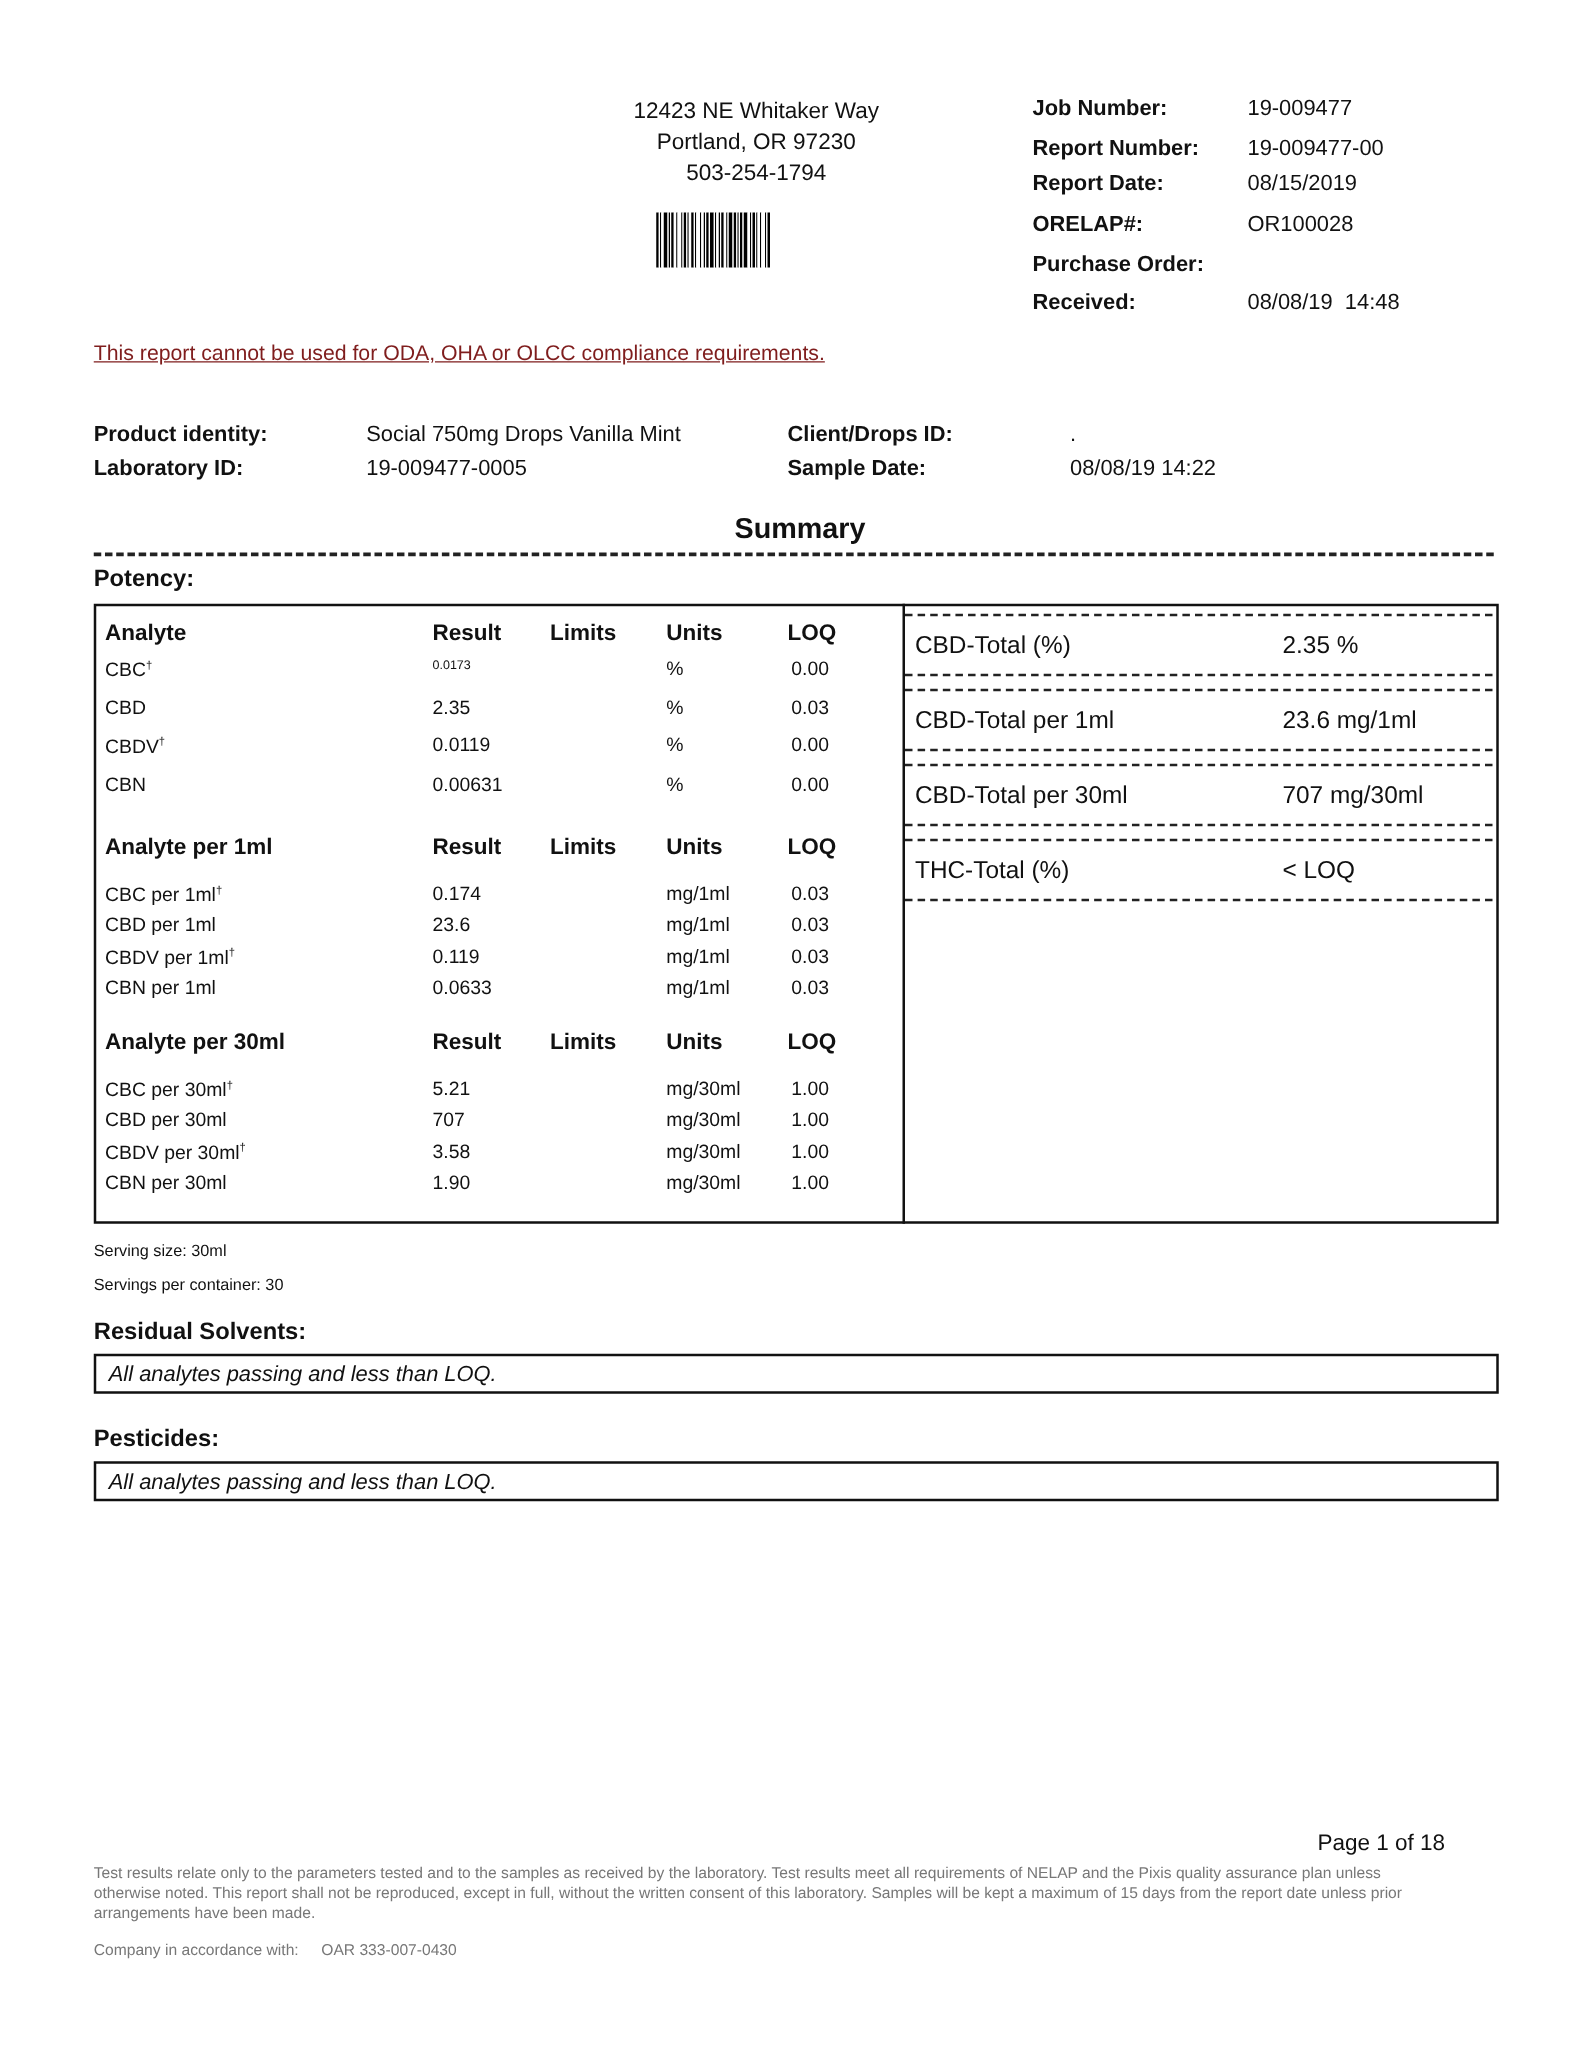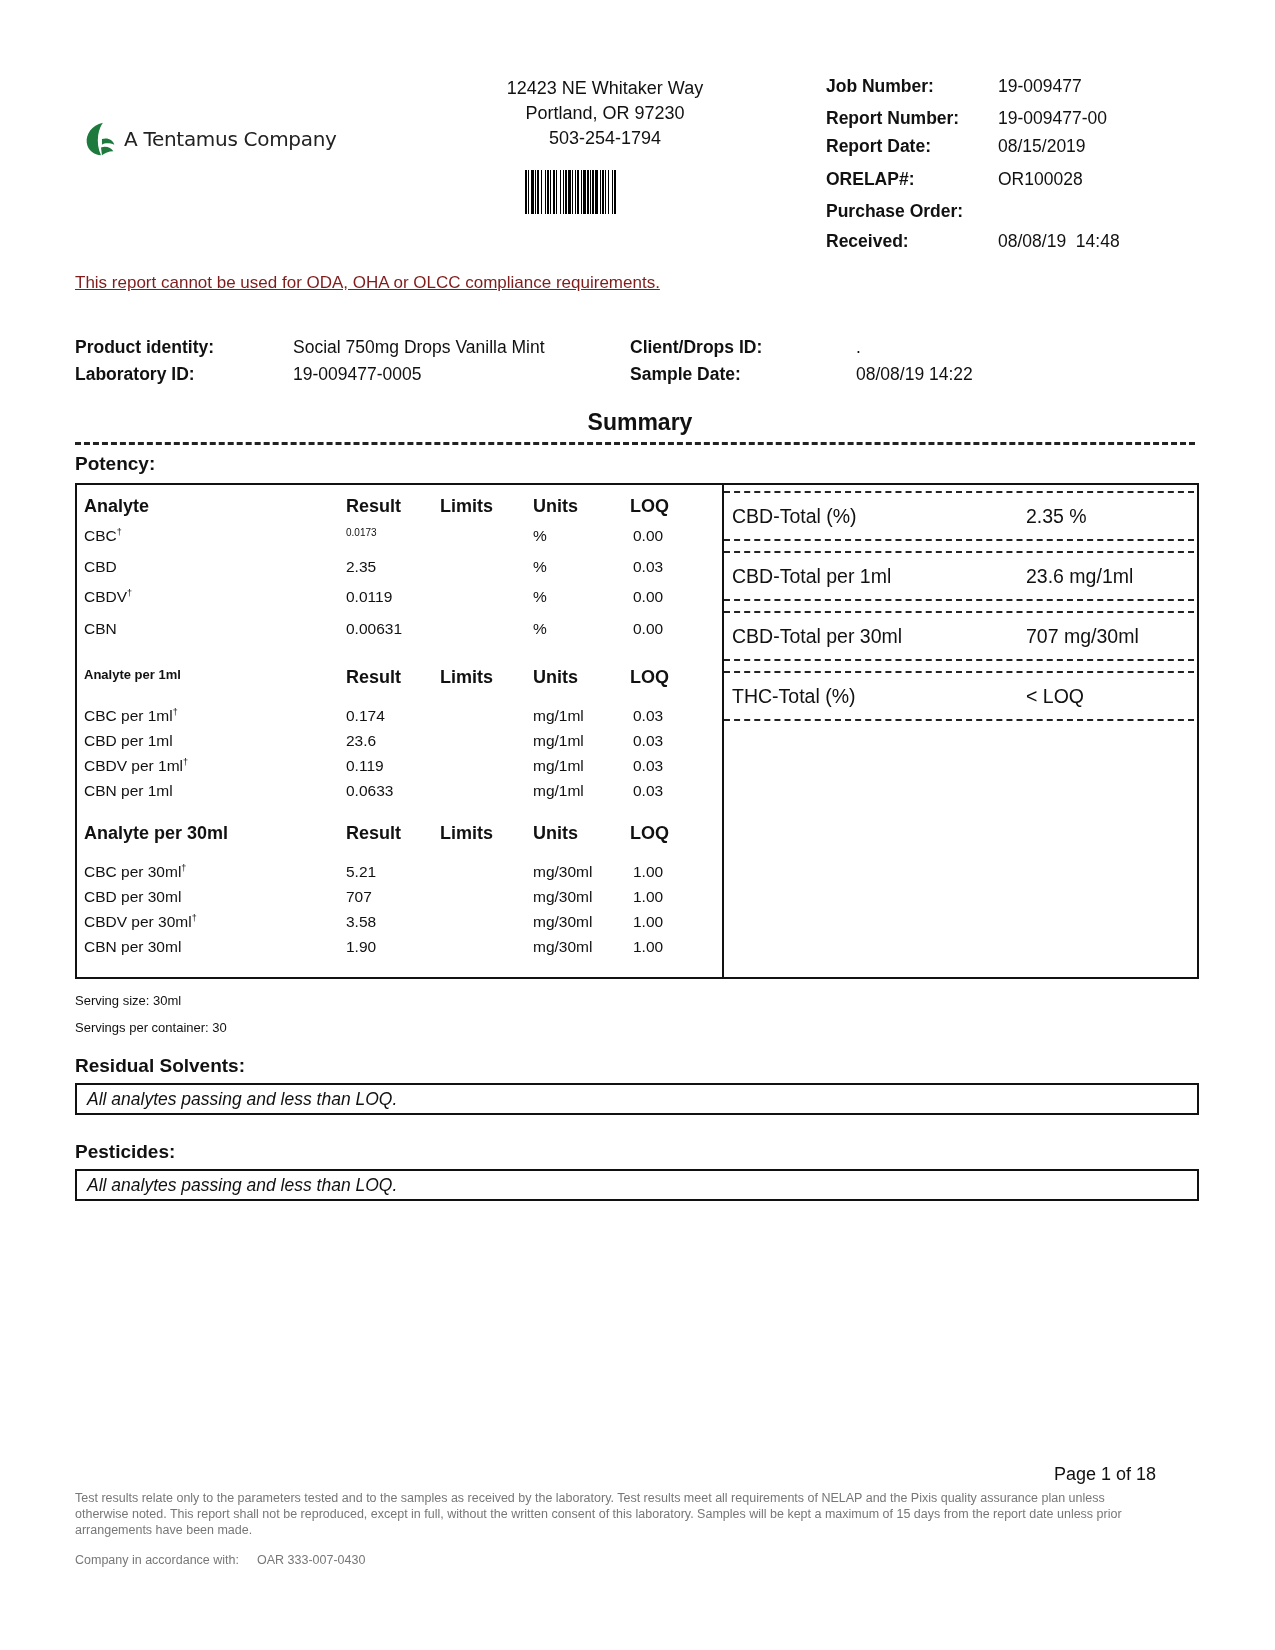--- a/index.html
+++ b/index.html
@@ -40,28 +40,20 @@
   .pass-box { left: 75px; width: 1124px; height: 32px; border: 2px solid #111; box-sizing: border-box; font-style: italic; font-size: 17.5px; padding: 4px 10px; }
   .page-num { left: 1054px; top: 1464px; font-size: 18px; }
   .disclaimer { left: 75px; top: 1490px; width: 1080px; font-size: 12.5px; line-height: 16px; color: #777; }
   .accordance { left: 75px; top: 1553px; font-size: 12.5px; color: #777; }
   .accordance span + span { margin-left: 18px; }
 </style>
 </head>
 <body>
 
 <div class="abs logo">
-  <div class="logo-sub">
-    <svg viewBox="0 0 40 40">
-      <path d="M22 3 C10 6 4 15 5 24 C6 32 13 37 20 37 C17 31 16 23 17 16 C18 10 20 6 22 3 Z" fill="#1e7a3c"></path>
-      <path d="M21 20 C27 18 33 21 34 26 C29 24 24 24 21 26 Z" fill="#1e7a3c"></path>
-      <path d="M20 29 C25 27 31 29 33 33 C28 33 24 35 21 37 Z" fill="#1e7a3c"></path>
-    </svg>
-    <span>A Tentamus Company</span>
-  </div>
 </div>
 
 <div class="abs address">
   <div>12423 NE Whitaker Way</div>
   <div>Portland, OR 97230</div>
   <div>503-254-1794</div>
 </div>
 <div class="abs barcode" id="barcode">
     <i style="width: 2px; background: rgb(0, 0, 0);"></i>
     <i style="width: 1px; background: rgb(255, 255, 255);"></i>
@@ -171,21 +163,21 @@
     <div class="abs cell" style="left: 84px; top: 588px; font-size: 15.5px; white-space: nowrap;">CBDV<sup>†</sup></div>
     <div class="abs cell" style="left: 346px; top: 588px; font-size: 15.5px; white-space: nowrap;">0.0119</div>
     <div class="abs cell" style="left: 440px; top: 588px; font-size: 15.5px; white-space: nowrap;"></div>
     <div class="abs cell" style="left: 533px; top: 588px; font-size: 15.5px; white-space: nowrap;">%</div>
     <div class="abs cell" style="left: 633px; top: 588px; font-size: 15.5px; white-space: nowrap;">0.00</div>
     <div class="abs cell" style="left: 84px; top: 620px; font-size: 15.5px; white-space: nowrap;">CBN</div>
     <div class="abs cell" style="left: 346px; top: 620px; font-size: 15.5px; white-space: nowrap;">0.00631</div>
     <div class="abs cell" style="left: 440px; top: 620px; font-size: 15.5px; white-space: nowrap;"></div>
     <div class="abs cell" style="left: 533px; top: 620px; font-size: 15.5px; white-space: nowrap;">%</div>
     <div class="abs cell" style="left: 633px; top: 620px; font-size: 15.5px; white-space: nowrap;">0.00</div>
-    <div class="abs hdr" style="left: 84px; top: 667px; font-weight: bold; font-size: 13px; white-space: nowrap;">Analyte per 1ml</div>
+    <div class="abs hdr" style="left: 84px; top: 667px; font-weight: bold; font-size: 18px; white-space: nowrap;">Analyte per 1ml</div>
     <div class="abs hdr" style="left: 346px; top: 667px; font-weight: bold; font-size: 18px; white-space: nowrap;">Result</div>
     <div class="abs hdr" style="left: 440px; top: 667px; font-weight: bold; font-size: 18px; white-space: nowrap;">Limits</div>
     <div class="abs hdr" style="left: 533px; top: 667px; font-weight: bold; font-size: 18px; white-space: nowrap;">Units</div>
     <div class="abs hdr" style="left: 630px; top: 667px; font-weight: bold; font-size: 18px; white-space: nowrap;">LOQ</div>
     <div class="abs cell" style="left: 84px; top: 707px; font-size: 15.5px; white-space: nowrap;">CBC per 1ml<sup>†</sup></div>
     <div class="abs cell" style="left: 346px; top: 707px; font-size: 15.5px; white-space: nowrap;">0.174</div>
     <div class="abs cell" style="left: 440px; top: 707px; font-size: 15.5px; white-space: nowrap;"></div>
     <div class="abs cell" style="left: 533px; top: 707px; font-size: 15.5px; white-space: nowrap;">mg/1ml</div>
     <div class="abs cell" style="left: 633px; top: 707px; font-size: 15.5px; white-space: nowrap;">0.03</div>
     <div class="abs cell" style="left: 84px; top: 732px; font-size: 15.5px; white-space: nowrap;">CBD per 1ml</div>

